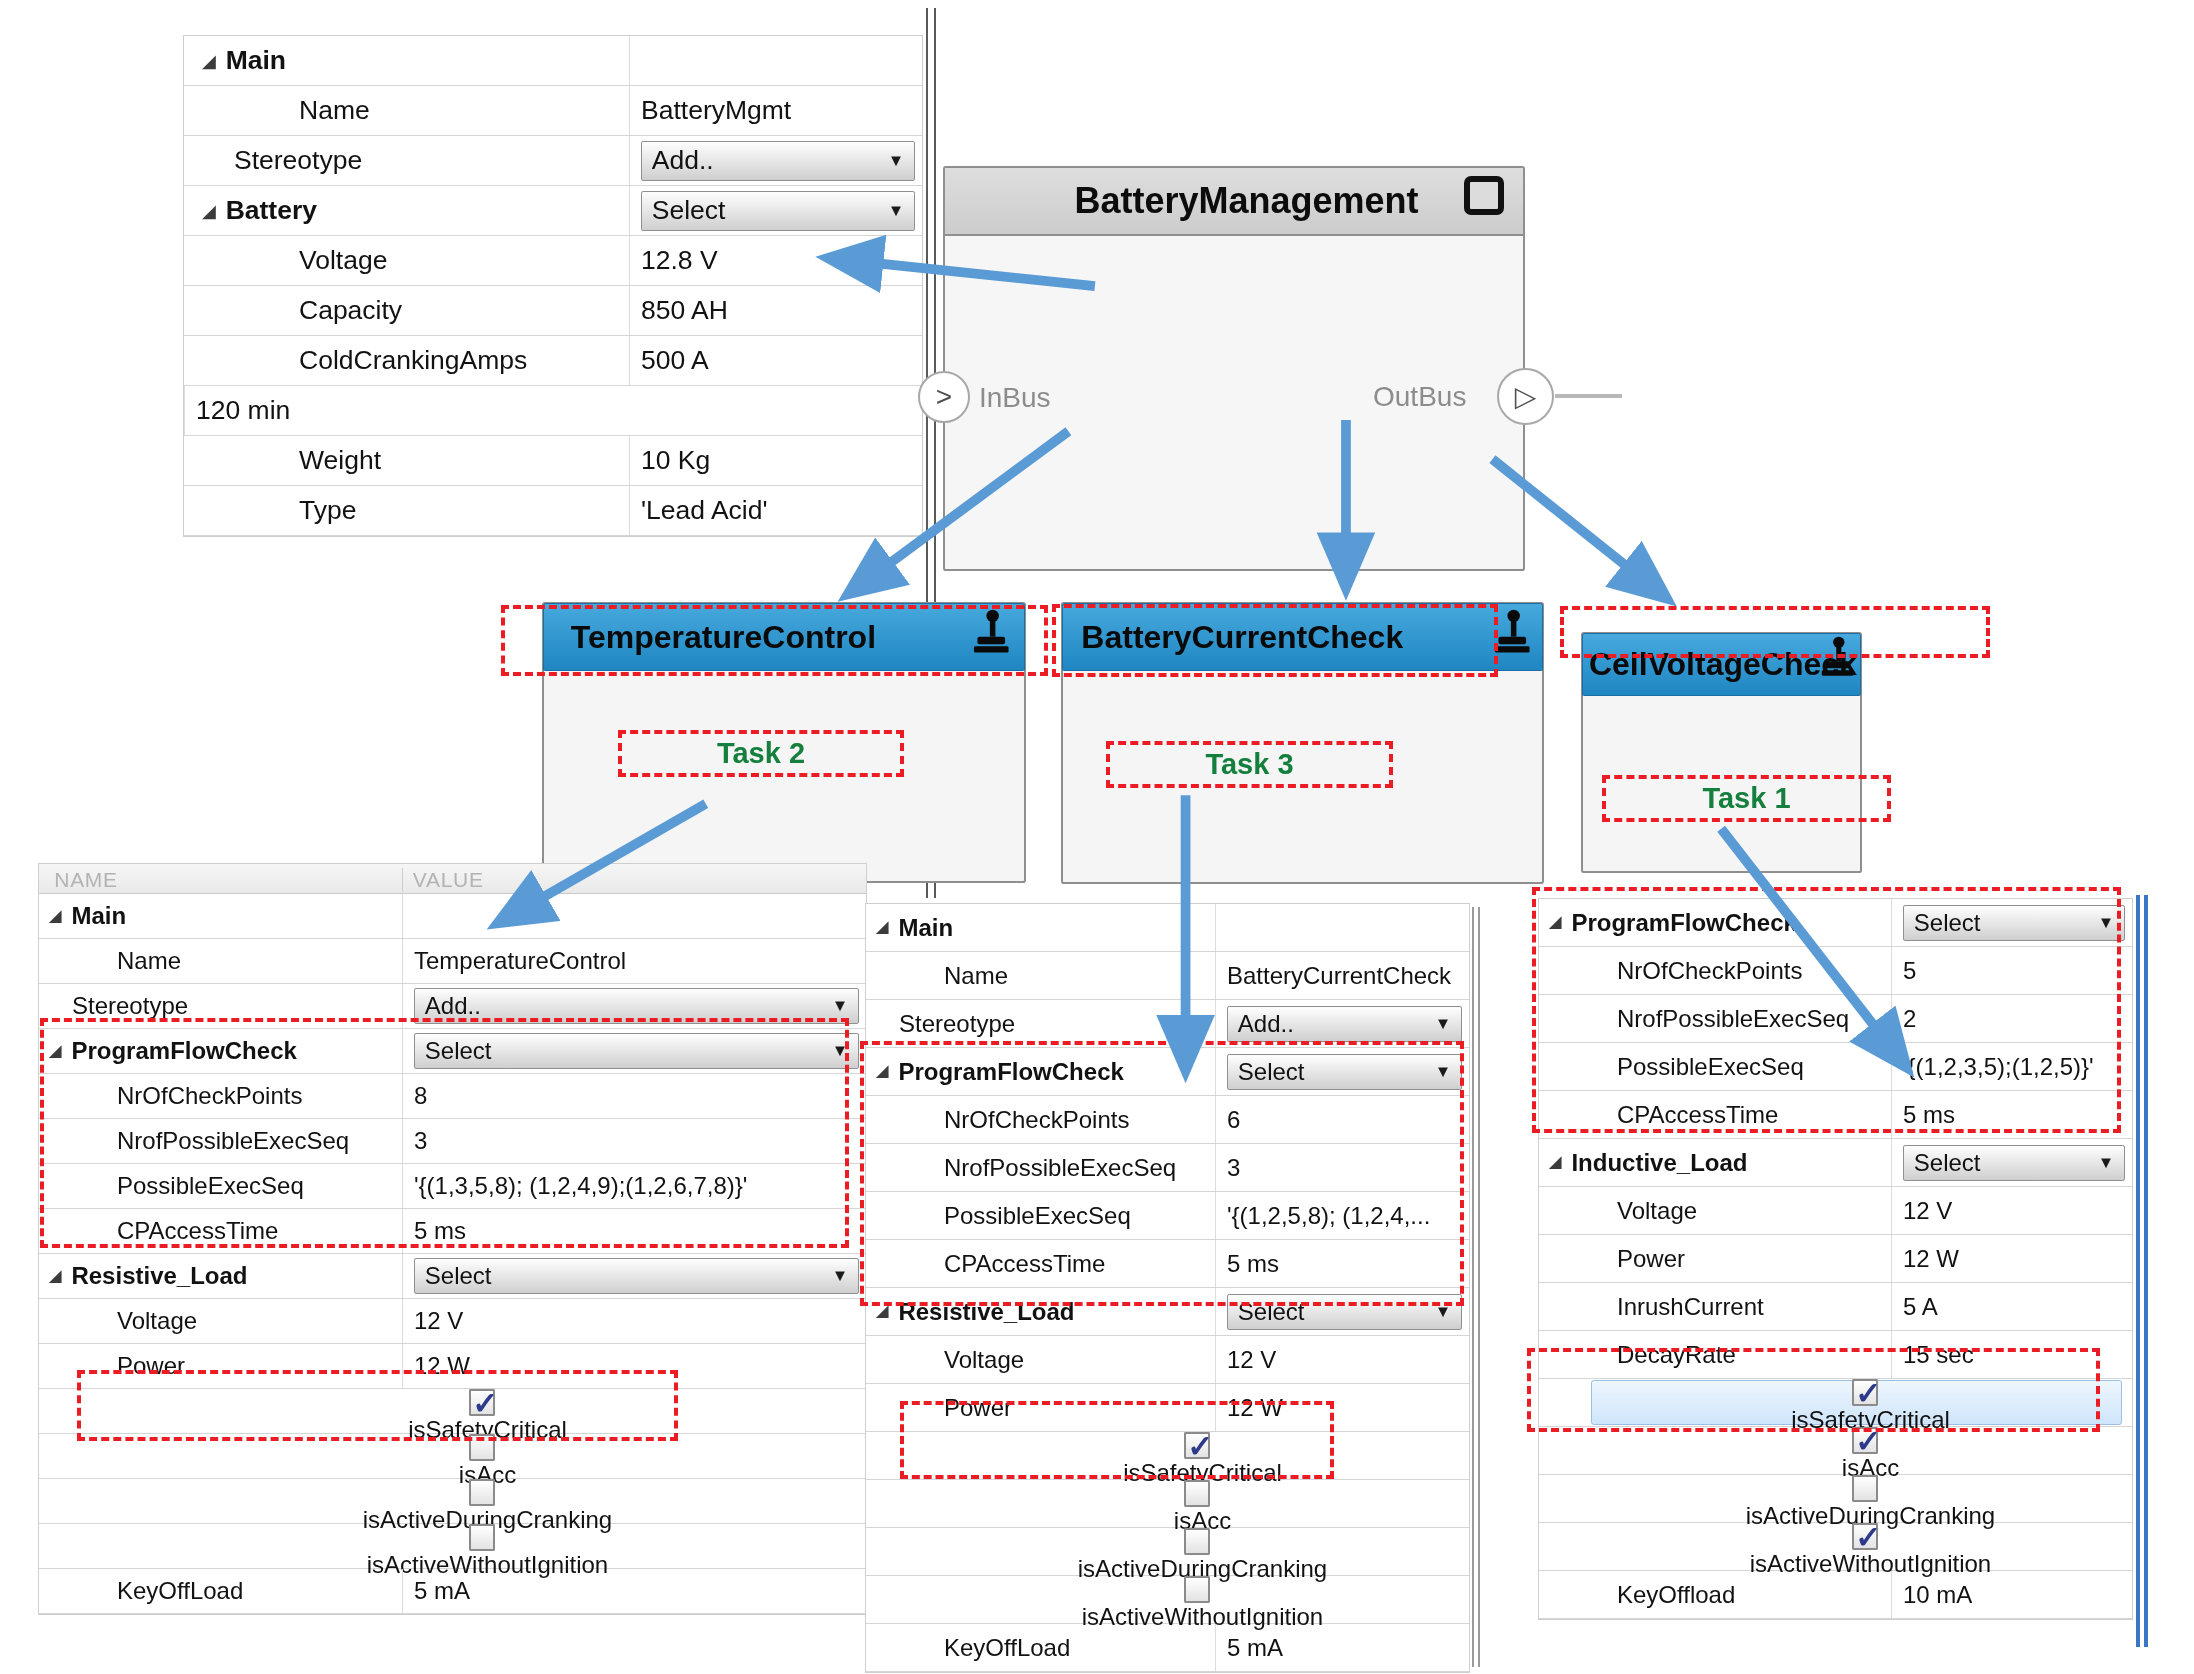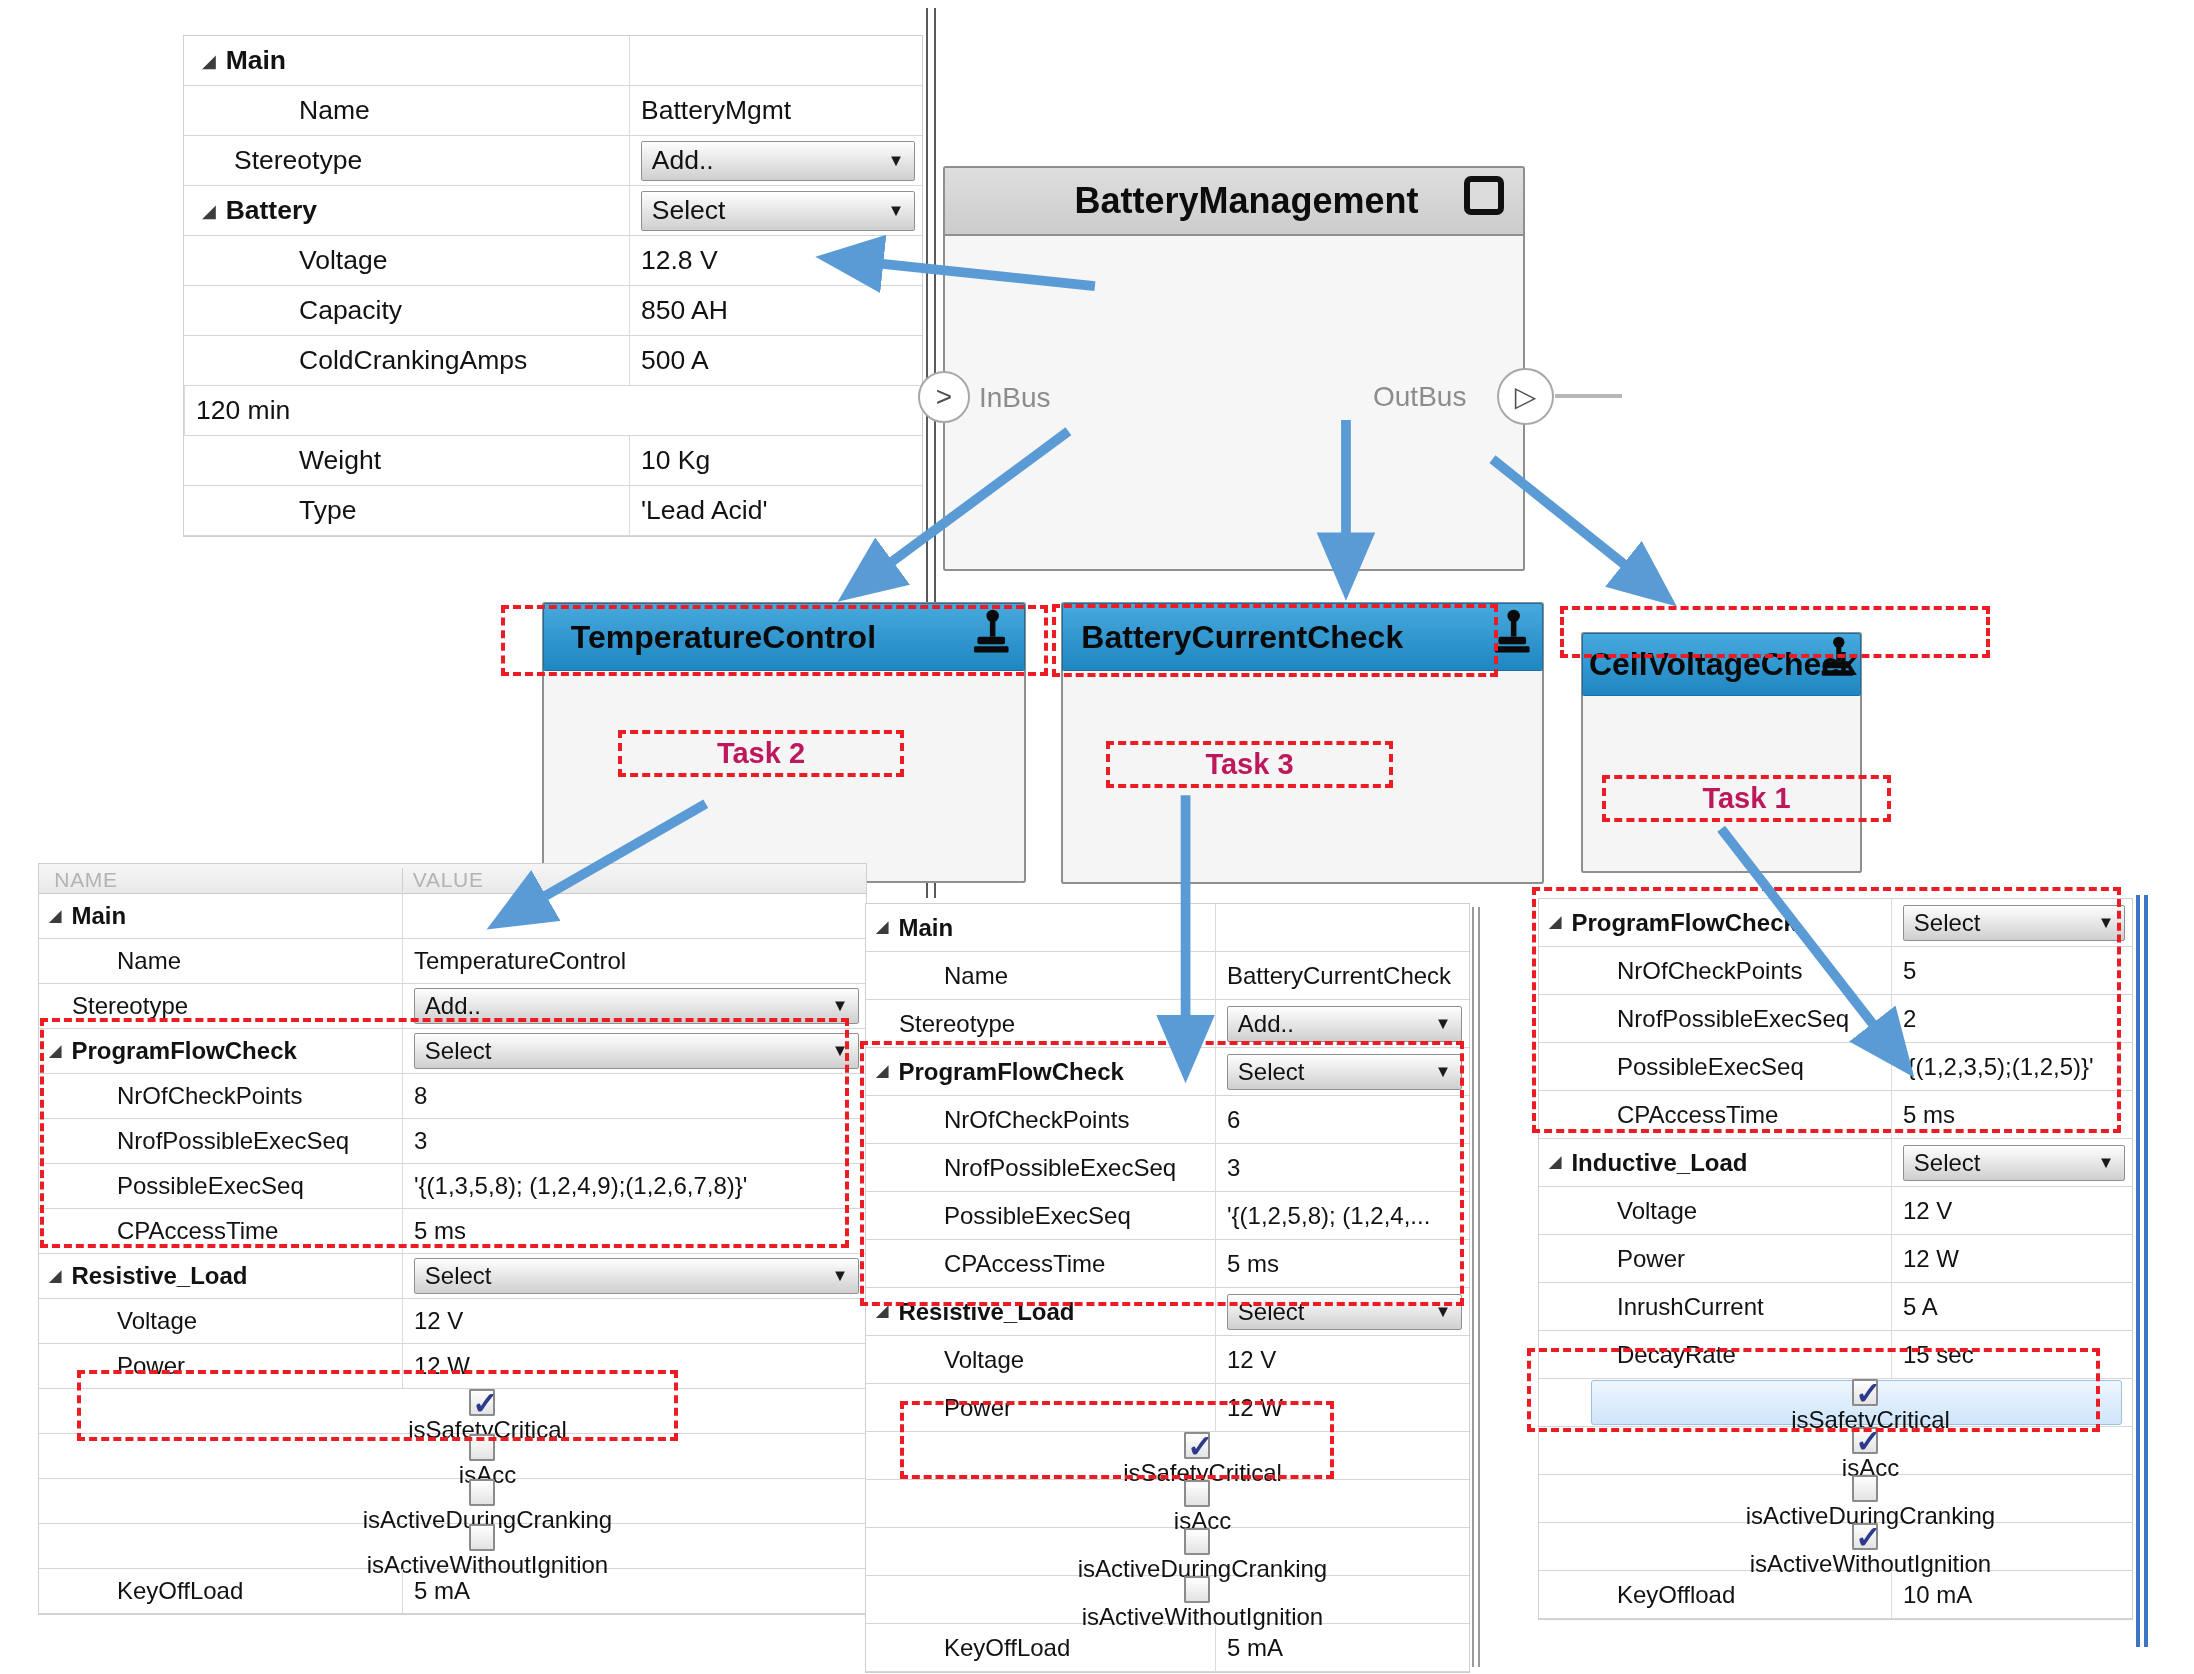--- a/index.html
+++ b/index.html
@@ -68,21 +68,21 @@
       border:2.1px solid #a8a8a8;box-sizing:border-box;display:flex;align-items:center;justify-content:center;
       font-size:28px;color:#4f4f4f;}
   .connector{position:absolute;background:#b8b8b8;}
 
   .tblock{position:absolute;border:2.1px solid #8f8f8f;border-radius:2.8px;background:#f5f5f5;box-sizing:border-box;}
   .theader{position:relative;height:66px;background:linear-gradient(#47a9dd,#1f86c2);
       border:1.4px solid #1a6da5;border-radius:2.8px 2.8px 1.4px 1.4px;display:flex;align-items:center;margin:-0.7px;}
   .ttitle{font-size:32px;font-weight:bold;color:#0a0a0a;white-space:nowrap;overflow:hidden;}
   .joy{position:absolute;top:4.2px;}
   .taskbox{position:absolute;display:flex;align-items:center;justify-content:center;
-      border:4.9px dashed #eb1c23;font-size:29px;font-weight:bold;color:#be185d;box-sizing:border-box;}
+      border:4.9px dashed #eb1c23;font-size:29px;font-weight:bold;color:#15803d;box-sizing:border-box;}
 
   
   .redbox{position:absolute;border:4.9px dashed #eb1c23;box-sizing:border-box;}
   #arrows{position:absolute;left:0;top:0;z-index:40;pointer-events:none;}
   .overlay{z-index:30;}
 </style>
 </head>
 <body>
 
 <div id="page">

